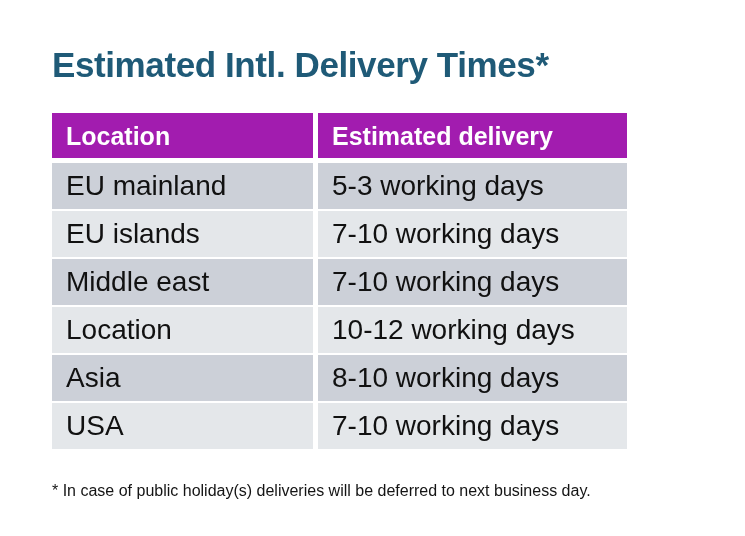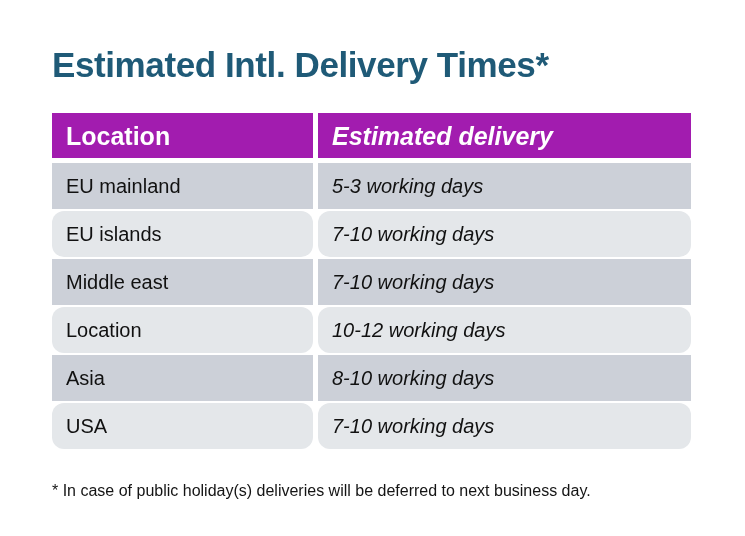--- a/index.html
+++ b/index.html
@@ -48,56 +48,54 @@
     width: 100%;
     margin-bottom: 2px;
   }
 
   .cell {
     box-sizing: border-box;
     height: 46px;
     display: flex;
     align-items: center;
     padding-left: 14px;
-    font-size: 20px;
+    font-size: 28px;
     line-height: 28px;
     color: #111111;
     white-space: nowrap;
     overflow: hidden;
   }
 
   .col-location {
     width: 261px;
     margin-right: 5px;
   }
 
   .col-delivery {
-    width: 373px;
-    font-style: italic;
+    width: 309px;
   }
 
   
   .row-header {
     margin-bottom: 5px;
   }
   .row-header .cell {
     background: #a21caf;
     color: #ffffff;
     font-weight: bold;
     height: 45px;
     font-size: 25px;
   }
 
   
   .row-band-dark .cell {
     background: #ccd0d8;
   }
   .row-band-light .cell {
     background: #e4e7ea;
-    border-radius: 12px;
   }
 
   
   .footnote {
     position: absolute;
     left: 52px;
     top: 481px;
     font-size: 16px;
     line-height: 20px;
     color: #141414;

